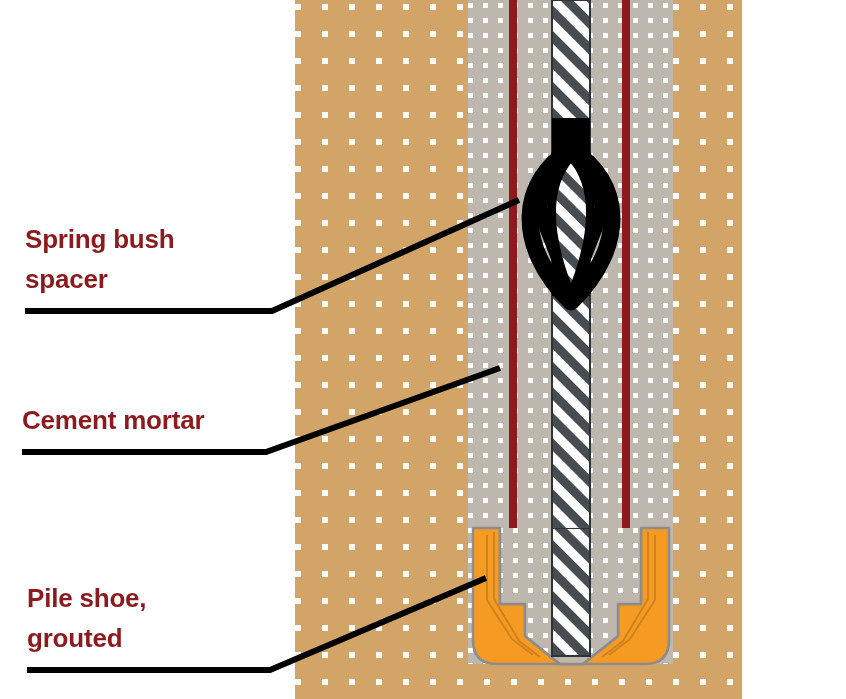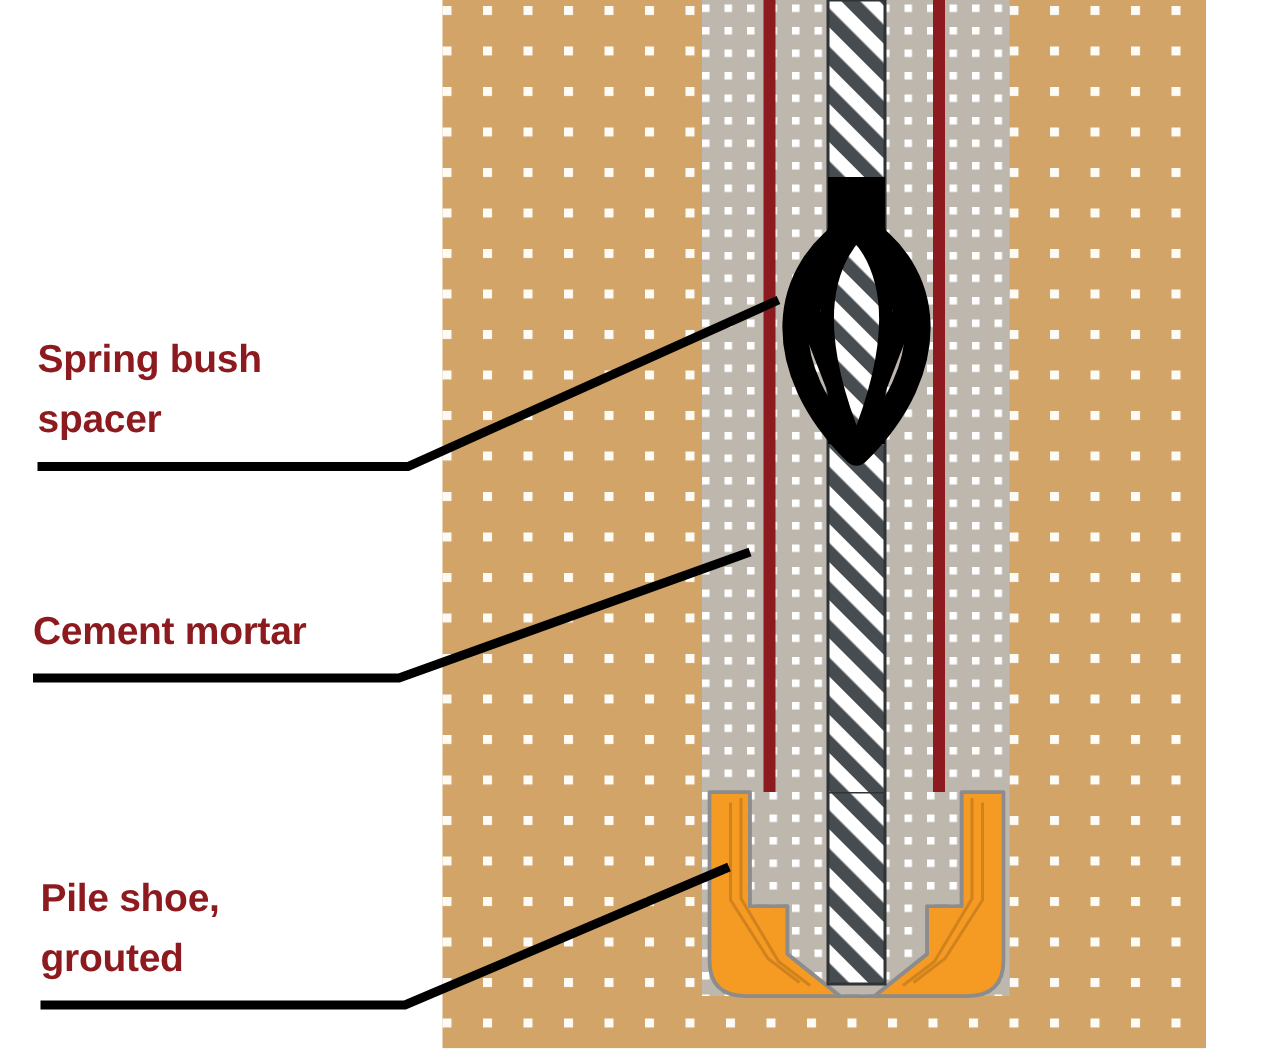--- a/index.html
+++ b/index.html
@@ -6,21 +6,21 @@
   html, body {
     margin: 0;
     padding: 0;
     background: #ffffff;
   }
   body {
     font-family: "Liberation Sans", sans-serif;
   }
   #figure {
     position: relative;
-    width: 804px;
+    width: 742px;
     height: 699px;
     background: #ffffff;
     overflow: hidden;
   }
   #figure svg {
     display: block;
   }
   .label-text {
     font-family: "Liberation Sans", sans-serif;
     font-weight: bold;

